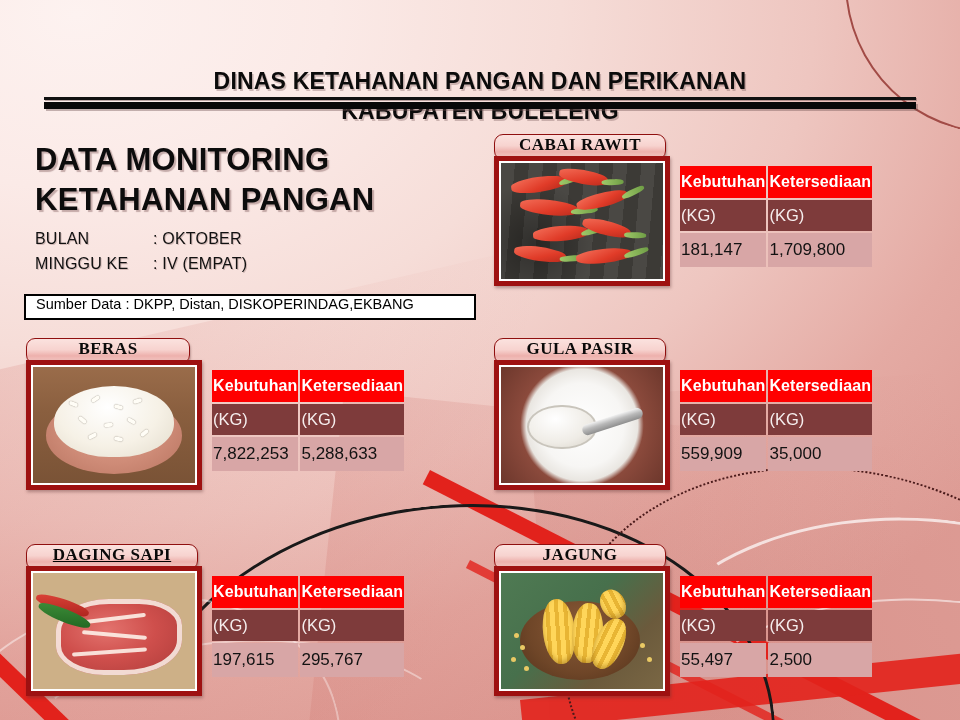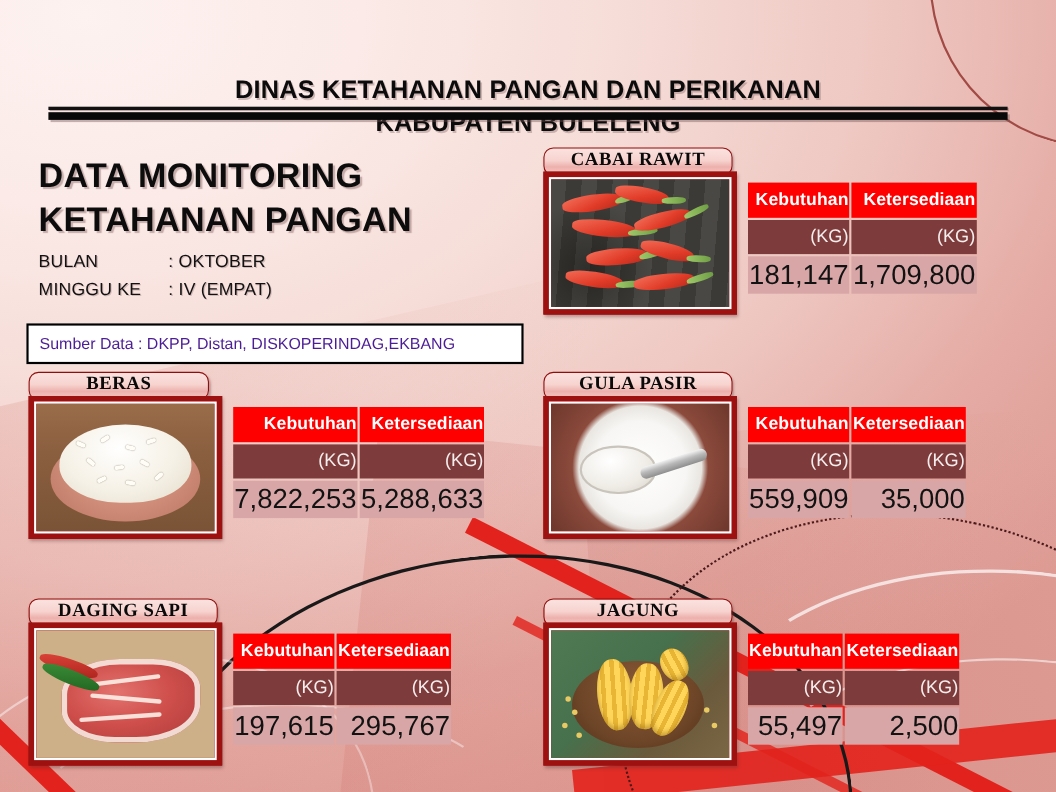--- a/index.html
+++ b/index.html
@@ -96,24 +96,24 @@
     font-size:31px;font-weight:bold;color:#0c0c0c;line-height:40px;letter-spacing:.3px;
     text-shadow:2px 2px 1px rgba(130,95,95,.45);
   }
   .meta{position:absolute;left:35px;top:226px;width:430px;color:#111;}
   .meta .row{display:flex;font-size:16px;line-height:25px;letter-spacing:.2px;
     text-shadow:1px 1px 0 rgba(140,105,105,.35);}
   .meta .k{width:118px;}
   .meta .v{flex:1;}
 
   .sumber{
-    position:absolute;left:24px;top:294px;width:452px;height:37px;
+    position:absolute;left:24px;top:294px;width:452px;height:26px;
     background:#ffffff;border:2.5px solid #000;
-    display:flex;align-items:center;padding-left:10px;box-sizing:border-box;
-    font-size:14.5px;color:#4c1d95;
+    display:flex;padding-left:10px;box-sizing:border-box;
+    font-size:14.5px;color:#000000;
   }
 
   
   .card{position:absolute;}
   .pill{
     position:absolute;left:0;top:0;height:26px;
     border:1.5px solid #8f0f0f;border-radius:9px;
     background:linear-gradient(180deg,#fbe2df 0%,#f7d3cf 45%,#edb0ac 70%,#f6cdc9 100%);
     box-shadow:1px 2px 2px rgba(100,60,60,.35);
     display:flex;align-items:flex-start;justify-content:center;
@@ -171,30 +171,30 @@
   .cornbowl{position:absolute;left:12%;top:24%;width:74%;height:68%;border-radius:50%;
      background:radial-gradient(ellipse at 50% 35%, #8a5b38 0%, #6f4628 60%, #53321b 100%);}
   .cob{position:absolute;border-radius:46%/50%;
      background:repeating-linear-gradient(92deg,#ffd65a 0px,#ffd65a 5px,#e8b534 5px,#e8b534 9px);
      box-shadow:inset 0 -3px 5px rgba(150,105,20,.5);}
   .kernel{position:absolute;width:5px;height:5px;border-radius:50%;background:#e9c964;}
 
   
   .tbl{position:absolute;border-collapse:separate;border-spacing:2px;}
   .tbl td{
-    text-align:right;vertical-align:middle;box-sizing:border-box;
+    text-align:left;vertical-align:middle;box-sizing:border-box;
   }
   .tbl .hd{
     background:#ff0000;color:#ffffff;font-weight:bold;font-size:16px;letter-spacing:.1px;height:32px;
   }
   .tbl .unit{
     background:#7e3b3b;color:#f6eeee;font-size:16.5px;height:31px;
   }
   .tbl .val{
-    background:#d8a6a6;color:#121212;font-size:25px;height:34px;
+    background:#d8a6a6;color:#121212;font-size:17px;height:34px;
   }
 </style>
 </head>
 <body>
 
 <div id="stage">
 
   <div class="deco tone-a"></div>
   <div class="deco tone-b"></div>
   <div class="deco tone-c"></div>
@@ -341,21 +341,21 @@
       </tr>
       <tr>
         <td class="val">559,909</td>
         <td class="val">35,000</td>
       </tr>
     </tbody>
       </table>
   </div>
 
   <div class="card" style="left:26px;top:544px;">
-    <div class="pill" style="width:172px;">
+    <div class="pill" style="width:172px;text-decoration:underline;">
       <span>DAGING SAPI</span>
     </div>
     <div class="photo" style="left:0;top:22px;width:176px;height:130px;">
       <div class="inner">
         <div class="img img-beef">
           <div class="steak"></div>
           <div class="marble" style="left:26%;top:38%;width:44%;height:4px;transform:rotate(-7deg);"></div>
           <div class="marble" style="left:30%;top:52%;width:40%;height:4px;transform:rotate(5deg);"></div>
           <div class="marble" style="left:24%;top:66%;width:46%;height:4px;transform:rotate(-4deg);"></div>
           <div class="chilipair">

